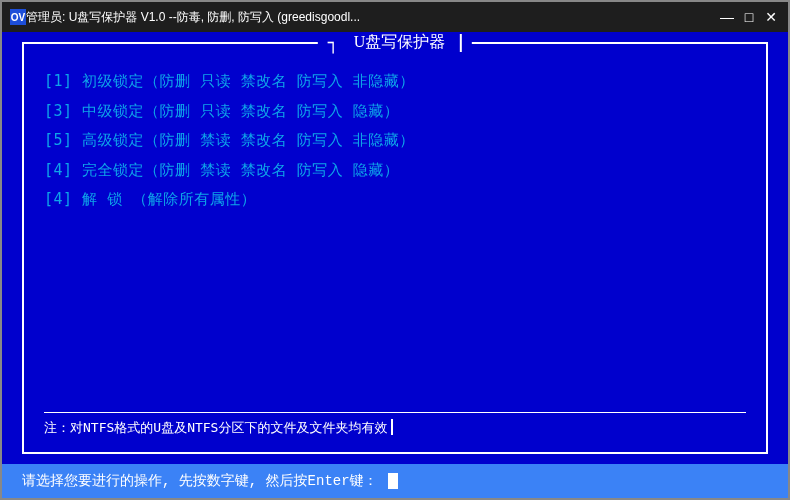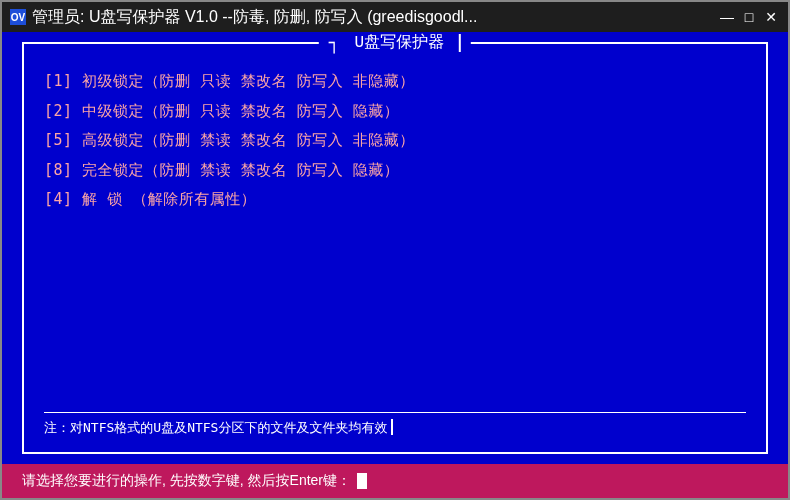--- a/index.html
+++ b/index.html
@@ -34,28 +34,27 @@
 
     .title-bar-icon {
       width: 16px;
       height: 16px;
       background: #1d4ed8;
       color: #fff;
       font-size: 10px;
       display: flex;
       align-items: center;
       justify-content: center;
-      margin-right: 6px;
       font-weight: bold;
       flex-shrink: 0;
     }
 
     .title-bar-text {
       flex: 1;
-      font-size: 16px;
+      font-size: 12px;
       white-space: nowrap;
       overflow: hidden;
     }
 
     .title-bar-buttons {
       display: flex;
       gap: 4px;
     }
 
     .title-btn {
@@ -110,41 +109,41 @@
     }
 
     .panel-title-bracket {
       font-size: 18px;
       color: #fff;
     }
 
     .panel-title-text {
       font-size: 16px;
       color: #fff;
-      font-family: Liberation Mono, monospace;
+      font-family: Liberation Serif, serif;
     }
 
     .panel-title-cursor {
       width: 2px;
       height: 18px;
       background: #fff;
       display: inline-block;
     }
 
     .menu-items {
       display: flex;
       flex-direction: column;
       gap: 4px;
       margin-top: 10px;
       flex: 1;
     }
 
     .menu-item {
       font-size: 15px;
-      color: #fca5a5;
+      color: #0ea5e9;
       font-family: 'Microsoft YaHei', SimSun, monospace;
       line-height: 1.7;
       letter-spacing: 0.5px;
     }
 
     .note-bar {
       border-top: 1px solid #fff;
       margin-top: 12px;
       padding-top: 6px;
       font-size: 13px;
@@ -157,24 +156,24 @@
 
     .note-cursor {
       width: 2px;
       height: 16px;
       background: #fff;
       display: inline-block;
       vertical-align: middle;
     }
 
     .bottom-bar {
-      background: #be185d;
+      background: #3b82f6;
       color: #fff;
       font-size: 14px;
-      font-family: Liberation Sans, sans-serif;
+      font-family: Liberation Mono, monospace;
       padding: 8px 20px;
       border-top: none;
       flex-shrink: 0;
     }
 
     .cursor-block {
       display: inline-block;
       width: 10px;
       height: 16px;
       background: #fff;
@@ -204,23 +203,23 @@
     <div class="panel-border">
 
       <div class="panel-title-bar">
         <span class="panel-title-bracket">┐</span>
         <span class="panel-title-text">U盘写保护器</span>
         <span class="panel-title-cursor"></span>
       </div>
 
       <div class="menu-items">
         <div class="menu-item">[1] 初级锁定（防删  只读  禁改名  防写入  非隐藏）</div>
-        <div class="menu-item">[2] 中级锁定（防删  只读  禁改名  防写入  隐藏）</div>
+        <div class="menu-item">[3] 中级锁定（防删  只读  禁改名  防写入  隐藏）</div>
         <div class="menu-item">[5] 高级锁定（防删  禁读  禁改名  防写入  非隐藏）</div>
-        <div class="menu-item">[8] 完全锁定（防删  禁读  禁改名  防写入  隐藏）</div>
+        <div class="menu-item">[4] 完全锁定（防删  禁读  禁改名  防写入  隐藏）</div>
         <div class="menu-item">[4] 解  锁    （解除所有属性）</div>
       </div>
 
       <div class="note-bar">
         <span>注：对NTFS格式的U盘及NTFS分区下的文件及文件夹均有效</span>
         <span class="note-cursor"></span>
       </div>
 
     </div>
 

